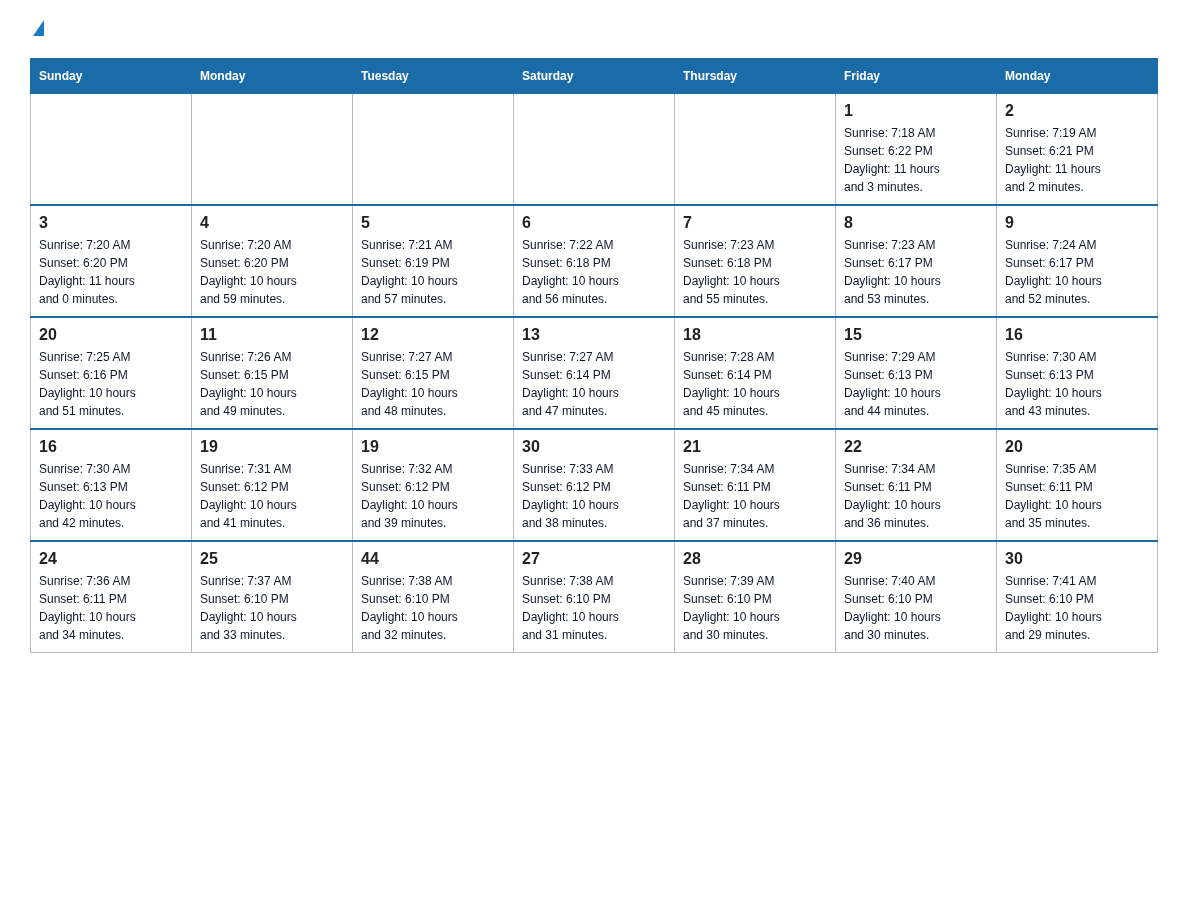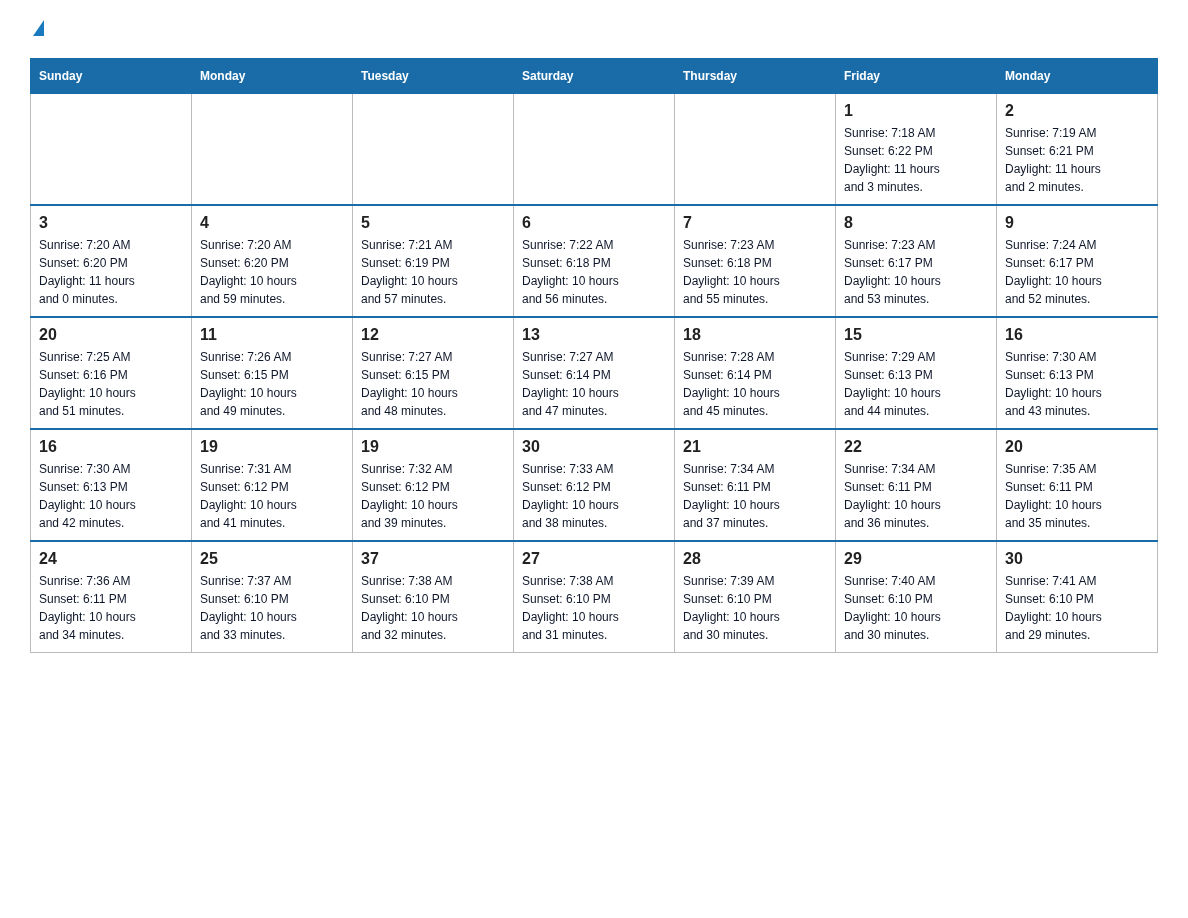--- a/index.html
+++ b/index.html
@@ -224,21 +224,21 @@
       <tr class="row-divider">
         <td>
           <span class="day-number">24</span>
           <div class="day-info">Sunrise: 7:36 AM<br>Sunset: 6:11 PM<br>Daylight: 10 hours<br>and 34 minutes.</div>
         </td>
         <td>
           <span class="day-number">25</span>
           <div class="day-info">Sunrise: 7:37 AM<br>Sunset: 6:10 PM<br>Daylight: 10 hours<br>and 33 minutes.</div>
         </td>
         <td>
-          <span class="day-number">37</span>
+          <span class="day-number">44</span>
           <div class="day-info">Sunrise: 7:38 AM<br>Sunset: 6:10 PM<br>Daylight: 10 hours<br>and 32 minutes.</div>
         </td>
         <td>
           <span class="day-number">27</span>
           <div class="day-info">Sunrise: 7:38 AM<br>Sunset: 6:10 PM<br>Daylight: 10 hours<br>and 31 minutes.</div>
         </td>
         <td>
           <span class="day-number">28</span>
           <div class="day-info">Sunrise: 7:39 AM<br>Sunset: 6:10 PM<br>Daylight: 10 hours<br>and 30 minutes.</div>
         </td>

